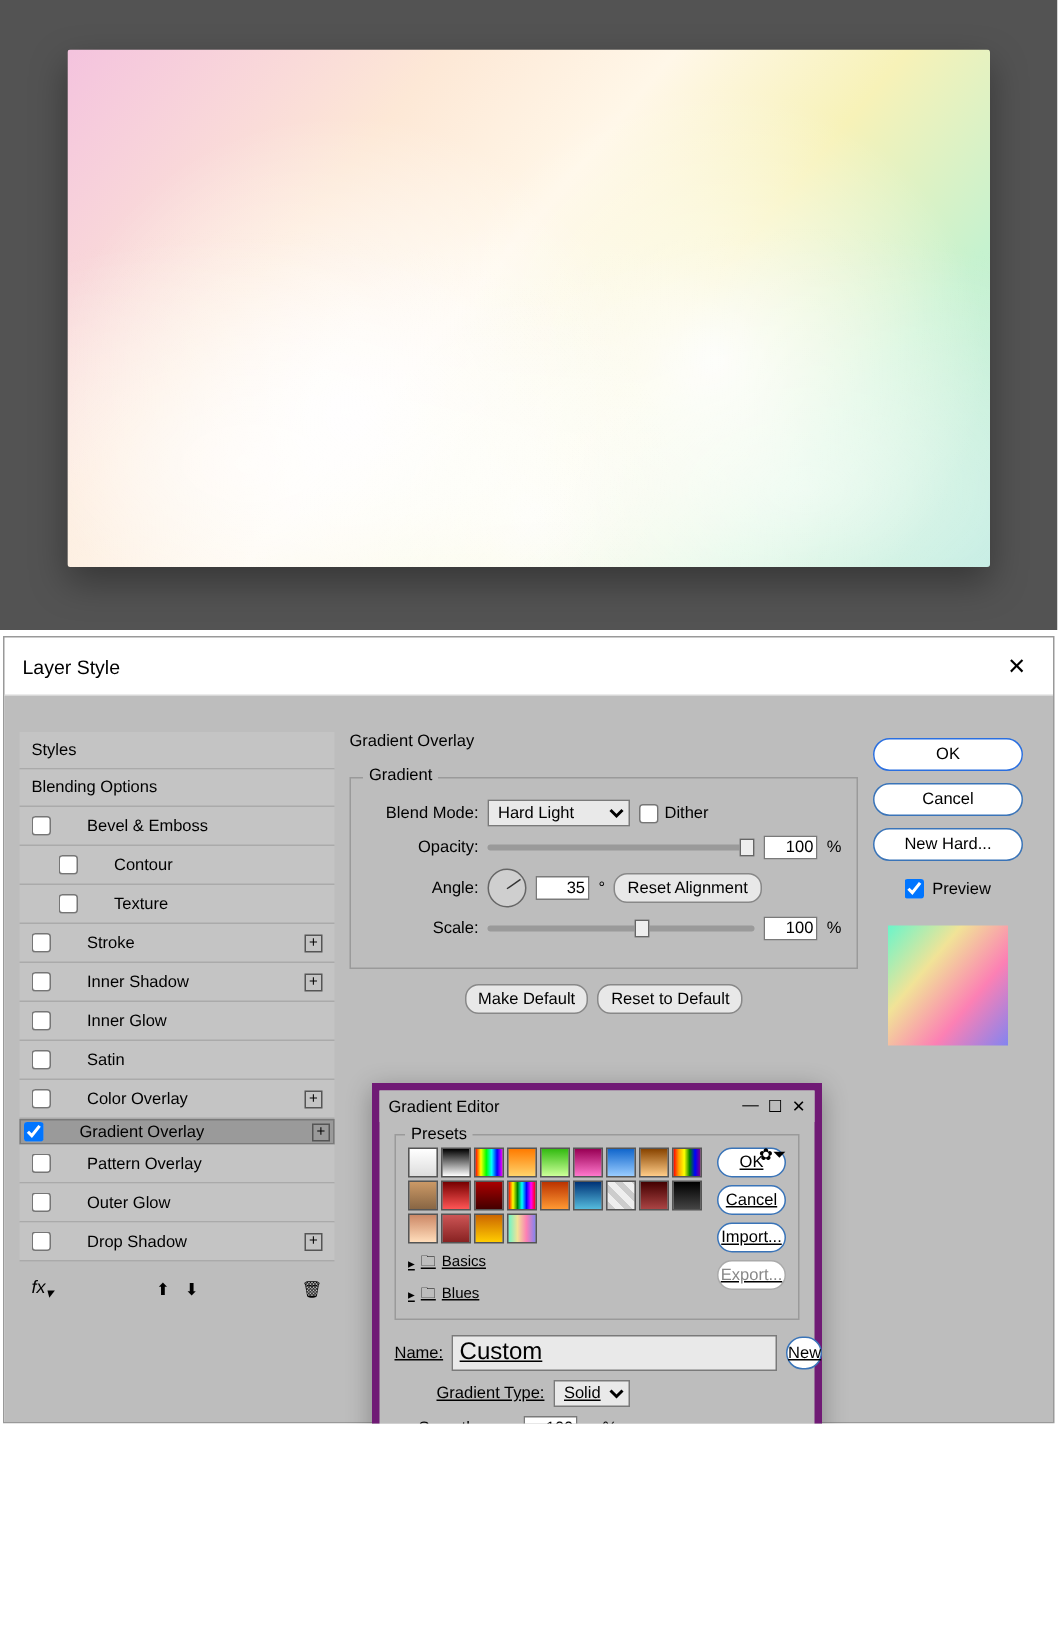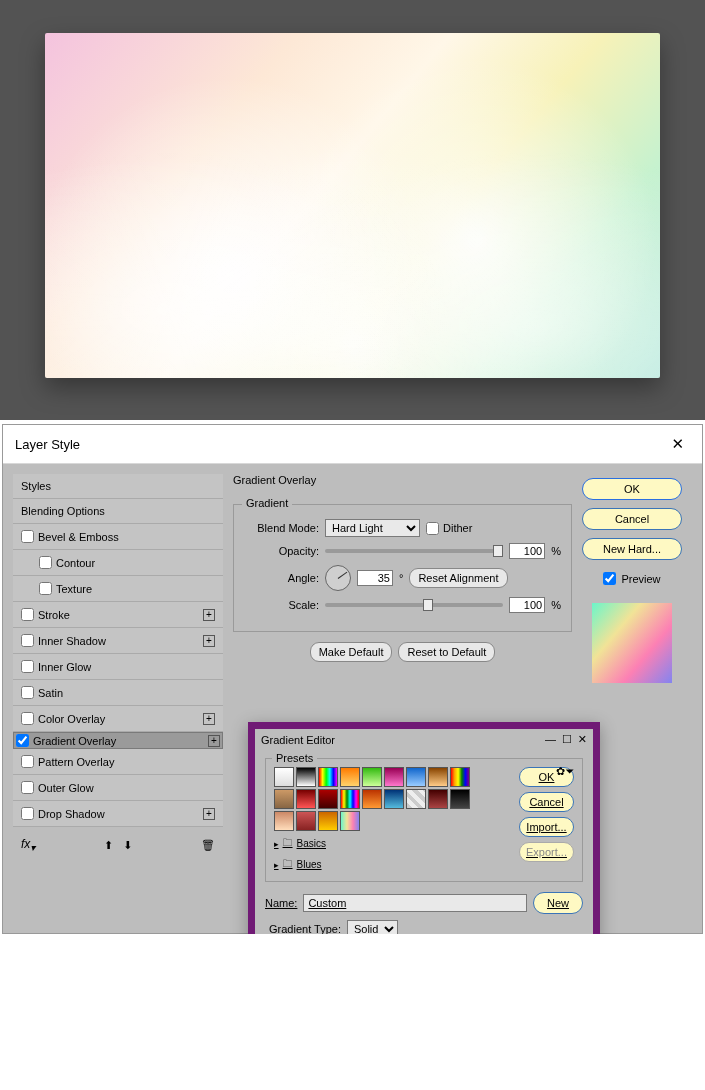--- a/index.html
+++ b/index.html
@@ -16,69 +16,69 @@
 }
 .preview-img::after{content:"";position:absolute;inset:0;
   background:
     radial-gradient(ellipse at 20% 80%, rgba(255,255,255,.6), transparent 40%),
     radial-gradient(ellipse at 80% 85%, rgba(255,255,255,.55), transparent 42%);
   border-radius:2px;}
 .dialog { border:1px solid #999; background:#fff; margin:4px 2px 0; }
 .titlebar { display:flex; justify-content:space-between; align-items:center; padding:8px 12px; border-bottom:1px solid #d8d8d8;}
 .titlebar .title { font-size:13px; }
 .close-x { font-size:15px; cursor:pointer; padding:2px 6px;}
-.dialog-body { background:#bdbdbd; display:flex; padding:10px 10px 0; font-size:11px; color:#000; position:relative;}
+.dialog-body { background:#bdbdbd; display:flex; padding:24px 10px 0; font-size:11px; color:#000; position:relative;}
 .styles-col { width:210px; display:flex; flex-direction:column; }
 .style-row { display:flex; align-items:center; justify-content:space-between; padding:6px 8px; border-bottom:1px solid #aaa; background:#c4c4c4;}
 .style-row.head { background:#c4c4c4; font-weight:normal;}
 .style-row.sel { background:#9a9a9a;}
 .style-row.indent { padding-left:26px;}
-.style-row label { display:flex; align-items:center; gap:4px;}
+.style-row label { display:flex; align-items:center; gap:24px;}
 .style-row .plus { width:12px;height:12px; border:1px solid #555;display:flex;align-items:center;justify-content:center;font-size:10px;line-height:1;}
 .styles-foot { margin-top:auto; display:flex; justify-content:space-between; align-items:center; padding:10px 8px;}
 .styles-foot .fx { font-style:italic; font-size:12px;}
 .styles-foot .mini { display:flex; gap:10px;}
 .center-col { flex:1; padding:0 10px;}
 .group { border:1px solid #9a9a9a; padding:8px 10px 12px; margin:18px 0 10px; position:relative; background:#bdbdbd;}
 .group .legend { position:absolute; top:-8px; left:8px; background:#bdbdbd; padding:0 4px; font-size:11px;}
 .section-title { font-size:11px; margin-bottom:4px;}
 .frow { display:flex; align-items:center; margin:6px 0; gap:6px;}
 .frow .lbl { width:75px; text-align:right; font-size:11px;}
 .sel { font-size:11px; padding:1px 2px; background:#e9e9e9; border:1px solid #7a7a7a;}
 .num { width:36px; font-size:11px; text-align:right; padding:1px 2px; background:#fff; border:1px solid #7a7a7a;}
 .chk { display:flex; align-items:center; gap:4px; font-size:11px;}
 .grad-strip { width:95px; height:16px; border:1px solid #666; background:linear-gradient(90deg,#6bf5ca 0%,#f1e397 33%,#fc80b4 66%,#8384f0 100%);}
 .slider { flex:1; height:4px; background:#9a9a9a; position:relative; border-radius:2px;}
 .slider .thumb { position:absolute; top:-4px; width:10px; height:12px; background:#eee; border:1px solid #666;}
 .angle-ctl { width:26px;height:26px;border:1px solid #666;border-radius:50%;position:relative;background:#cfcfcf;}
 .angle-ctl::after{content:"";position:absolute;width:11px;height:1px;background:#333;top:50%;left:50%;transform-origin:left;transform:rotate(-35deg);}
 .btn-sm { font-size:11px; padding:3px 8px; background:#e8e8e8; border:1px solid #888; border-radius:9px;}
 .right-col { width:110px; padding:4px 10px 0 0; display:flex; flex-direction:column; gap:8px; align-items:stretch;}
-.pill { font-size:11px; padding:4px 0; text-align:center; border:1px solid #3a74b8; border-radius:11px; background:#fef9c3;}
+.pill { font-size:11px; padding:4px 0; text-align:center; border:1px solid #3a74b8; border-radius:11px; background:#ffffff;}
 .pill.primary { border:1.5px solid #2a6fe0;}
 .preview-chk { display:flex; gap:5px; align-items:center; justify-content:center; font-size:11px; margin-top:4px;}
 .swatch-big { width:80px; height:80px; margin:10px auto 0; background:linear-gradient(130deg,#6bf5ca,#f1e397,#fc80b4,#8384f0);}
 
-.sub-dialog { position:absolute; left:245px; top:258px; width:352px; background:#bdbdbd; border:7px solid #701a75; z-index:5; box-shadow:0 4px 16px rgba(0,0,0,.3);}
+.sub-dialog { position:absolute; left:245px; top:258px; width:300px; background:#bdbdbd; border:5px solid #701a75; z-index:5; box-shadow:0 4px 16px rgba(0,0,0,.3);}
 .sub-title { display:flex; justify-content:space-between; align-items:center; padding:4px 6px; background:#bdbdbd; font-size:11px;}
 .sub-title .win-ctl { display:flex; gap:6px; font-size:11px;}
 .sub-body { padding:8px 10px 12px; font-size:11px;text-decoration:underline;}
 .presets-box { border:1px solid #9a9a9a; padding:8px; position:relative;}
 .presets-box .legend { position:absolute; top:-7px; left:6px; background:#bdbdbd; padding:0 4px;}
 .presets-row { display:flex; gap:10px;}
 .preset-grid { display:grid; grid-template-columns:repeat(9,20px); gap:2px; margin-bottom:4px;}
 .pg { width:20px; height:20px; border:1px solid #555;}
 .folder-row { display:flex; align-items:center; gap:4px; margin-top:4px; font-size:10px;}
 .folder-row .tri { font-size:9px;}
 .btn-col { width:55px; display:flex; flex-direction:column; gap:5px;}
 .btn-col .pill { padding:3px 0;}
 .btn-col .pill.dis { color:#888; border-color:#aaa;}
 .gear { position:absolute; top:6px; right:8px; font-size:11px;}
 .name-row { display:flex; align-items:center; gap:6px; margin:10px 0 6px;}
-.name-row input { flex:1; font-size:11px; padding:2px 4px; background:#e9e9e9; border:1px solid #7a7a7a;}
+.name-row input { flex:1; font-size:16px; padding:2px 4px; background:#e9e9e9; border:1px solid #7a7a7a;}
 .grad-bar-ed { height:26px; border:1px solid #555; background:linear-gradient(90deg,#a0f6d7 0%,#f4eaa7 33%,#f9a2c6 66%,#b3b3f4 100%); position:relative; margin:6px 0 18px;}
 .stop-top,.stop-bot{position:absolute;width:8px;height:10px;background:#ddd;border:1px solid #333;}
 .stop-top{top:-11px;} .stop-bot{bottom:-12px;}
 
 .rgb-strip { position:absolute; left:196px; top:535px; display:flex; gap:28px; z-index:10;}
 .rgb-box { background:#3a3a3a; color:#eee; font-family:monospace; font-size:12px; padding:6px 8px; border-radius:3px; line-height:1.35;}
 .watermark { position:absolute; right:14px; bottom:-65px; color:#dcdcdc; font-size:13px; z-index:2;}
 .dialog-body{padding-bottom:70px;}
 </style>
 </head>
@@ -302,21 +302,21 @@
               <button class="pill">Import...</button>
               <button class="pill dis">Export...</button>
             </div>
           </div>
         </div>
         <div class="name-row">
           <span>Name:</span>
           <input value="Custom" style="">
           <button class="pill" style="width:50px">New</button>
         </div>
-        <div class="frow" style="margin-left:4px">
+        <div class="frow" style="margin-left:28px">
           <span>Gradient Type:</span>
           <select class="sel"><option>Solid</option></select>
         </div>
         <div class="frow" style="margin-left:16px">
           <span>Smoothness:</span>
           <input class="num" value="100" style="">
           <span style="font-size:9px">▾</span>
           <span>%</span>
         </div>
         <div class="grad-bar-ed">

